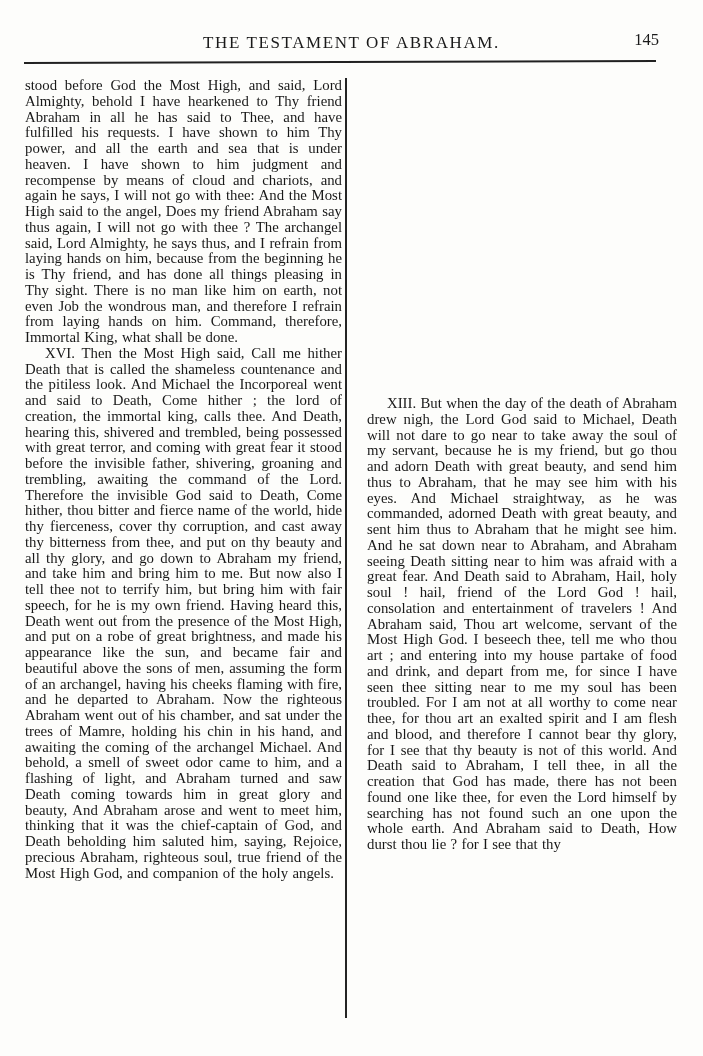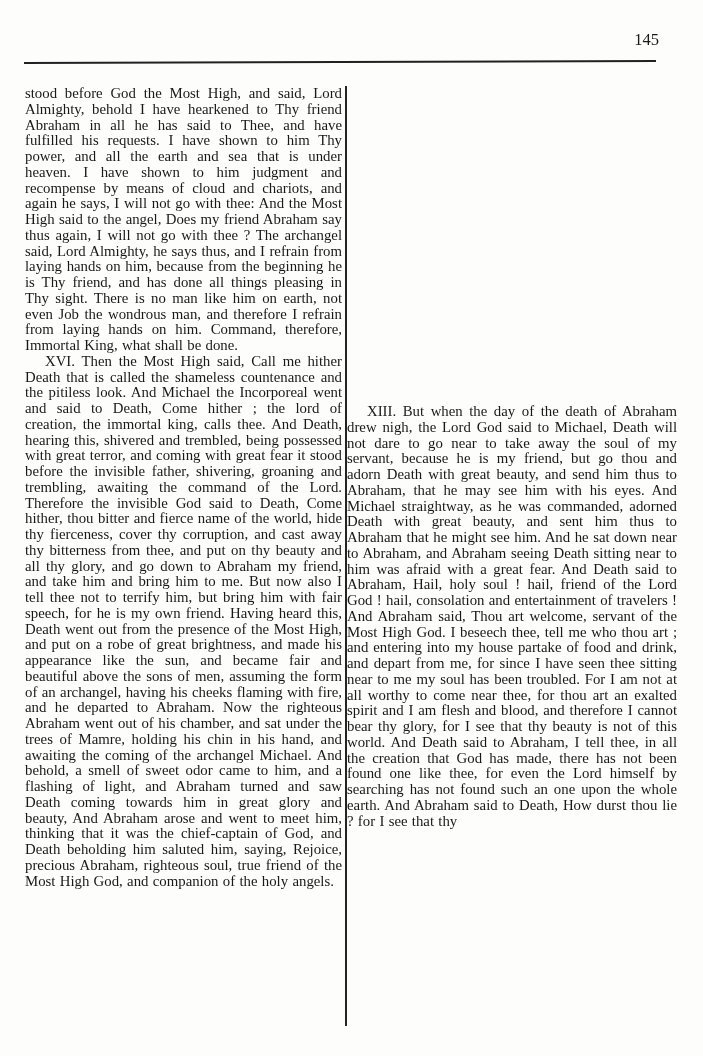--- a/index.html
+++ b/index.html
@@ -35,51 +35,52 @@
     position: absolute;
     top: 61px;
     left: 24px;
     width: 632px;
     height: 2px;
     background: #212121;
     transform: rotate(-0.2deg);
   }
   .columns {
     position: absolute;
-    top: 86px;
+    top: 78px;
     left: 25px;
     width: 652px;
     display: flex;
     align-items: flex-start;
   }
   .col-left { width: 317px; }
   .col-rule {
     width: 2px;
     height: 940px;
     background: #242424;
     margin-left: 3px;
     flex: 0 0 auto;
   }
-  .col-right { flex: 1; padding-left: 0; }
+  .col-right { flex: 1; padding-left: 20px; }
   .spacer { height: 318px; }
   .para {
     margin: 0;
     text-align: justify;
     font-size: 14.8px;
     line-height: 15.75px;
     word-spacing: 0.6px;
     color: #181818;
   }
   .para.indent { text-indent: 20px; }
 </style>
 </head>
 <body>
 
 <div class="page">
 
+  <div class="running-title">THE TESTAMENT OF ABRAHAM.</div>
 
   <div class="page-number">145</div>
 
   <div class="head-rule"></div>
 
   <div class="columns">
 
     <div class="col-left">
       <p class="para">stood before God the Most High, and said, Lord Almighty, behold I have hearkened to Thy friend Abraham in all he has said to Thee, and have fulfilled his requests. I have shown to him Thy power, and all the earth and sea that is under heaven. I have shown to him judgment and recompense by means of cloud and chariots, and again he says, I will not go with thee: And the Most High said to the angel, Does my friend Abraham say thus again, I will not go with thee ? The archangel said, Lord Almighty, he says thus, and I refrain from laying hands on him, because from the beginning he is Thy friend, and has done all things pleasing in Thy sight. There is no man like him on earth, not even Job the wondrous man, and therefore I refrain from laying hands on him. Command, therefore, Immortal King, what shall be done.</p>
       <p class="para indent">XVI. Then the Most High said, Call me hither Death that is called the shameless countenance and the pitiless look. And Michael the Incorporeal went and said to Death, Come hither ; the lord of creation, the immortal king, calls thee. And Death, hearing this, shivered and trembled, being possessed with great terror, and coming with great fear it stood before the invisible father, shivering, groaning and trembling, awaiting the command of the Lord. Therefore the invisible God said to Death, Come hither, thou bitter and fierce name of the world, hide thy fierceness, cover thy corruption, and cast away thy bitterness from thee, and put on thy beauty and all thy glory, and go down to Abraham my friend, and take him and bring him to me. But now also I tell thee not to terrify him, but bring him with fair speech, for he is my own friend. Having heard this, Death went out from the presence of the Most High, and put on a robe of great brightness, and made his appearance like the sun, and became fair and beautiful above the sons of men, assuming the form of an archangel, having his cheeks flaming with fire, and he departed to Abraham. Now the righteous Abraham went out of his chamber, and sat under the trees of Mamre, holding his chin in his hand, and awaiting the coming of the archangel Michael. And behold, a smell of sweet odor came to him, and a flashing of light, and Abraham turned and saw Death coming towards him in great glory and beauty, And Abraham arose and went to meet him, thinking that it was the chief-captain of God, and Death beholding him saluted him, saying, Rejoice, precious Abraham, righteous soul, true friend of the Most High God, and companion of the holy angels.</p>

